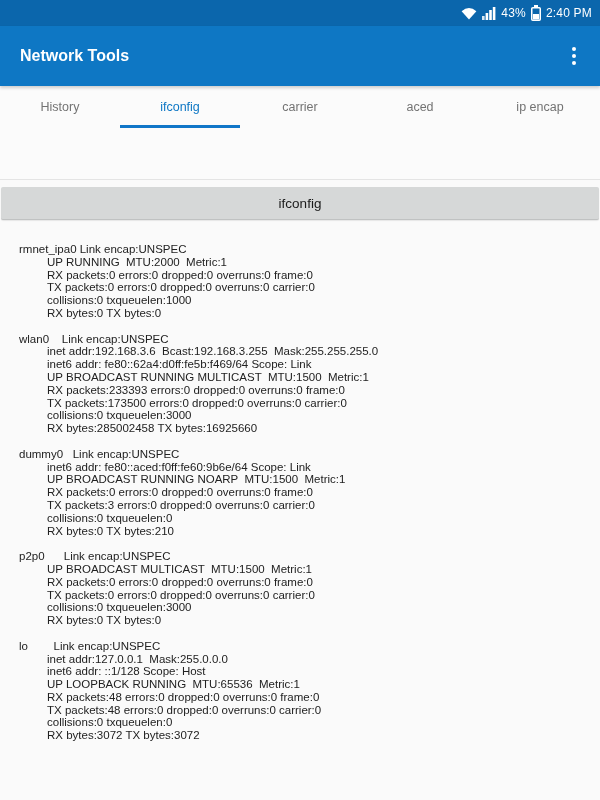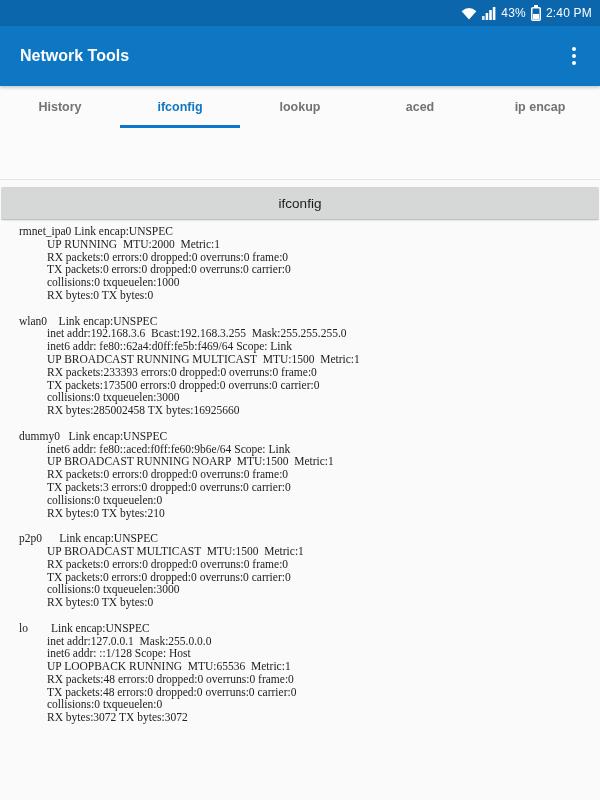--- a/index.html
+++ b/index.html
@@ -33,21 +33,21 @@
   .overflow-btn{
     width:32px;height:32px;display:flex;flex-direction:column;
     align-items:center;justify-content:center;gap:3px;cursor:pointer;
     margin-right:-6px;
   }
   .overflow-btn span{width:4px;height:4px;background:#fff;border-radius:50%;display:block;}
 
   
   .tab-bar{
     height:42px;background:#fbfbfb;display:flex;
-    position:relative;z-index:4;font-weight:bold;
+    position:relative;z-index:4;
   }
   .tab{
     flex:1;display:flex;align-items:center;justify-content:center;
     font-size:12.5px;color:#737373;cursor:pointer;
     border-bottom:3px solid transparent;box-sizing:border-box;
     padding-top:2px;
   }
   .tab.selected{color:#0e77c4;border-bottom-color:#1076c8;}
 
   .tab-under-space{
@@ -56,24 +56,23 @@
 
   
   .content{flex:1;background:#fafafa;overflow:hidden;}
   .cmd-btn{
     display:block;width:598px;margin:7px 1px 0 1px;height:33px;
     background:#d6d8d8;border:none;border-bottom:1px solid #c0c2c2;
     border-radius:2px;font-family:inherit;font-size:13.5px;color:#1b1b1b;
     cursor:pointer;box-shadow:0 1px 1px rgba(0,0,0,.08);
   }
   .output{
-    margin-top:5px;padding:0 10px 0 19px;
+    margin-top:23px;padding:0 10px 0 19px;
     font-size:11.5px;line-height:12.8px;color:#222;
     white-space:pre-wrap;
-    font-family:Liberation Serif, serif;
   }
   .if-block{margin-bottom:12.8px;}
   .line{white-space:pre-wrap;}
   .line.detail{padding-left:28px;}
 </style>
 </head>
 <body>
 
 <div class="screen">
 
@@ -108,21 +107,21 @@
     <div class="overflow-btn">
       <span></span>
         <span></span>
         <span></span>
     </div>
   </div>
 
   <div class="tab-bar">
     <div class="tab">History</div>
     <div class="tab selected">ifconfig</div>
-    <div class="tab">lookup</div>
+    <div class="tab">carrier</div>
     <div class="tab">aced</div>
     <div class="tab">ip encap</div>
   </div>
 
   <div class="tab-under-space"></div>
 
   <div class="content">
     <button class="cmd-btn">ifconfig</button>
     <div class="output"><div class="if-block"><div class="line header">rmnet_ipa0 Link encap:UNSPEC</div><div class="line detail">UP RUNNING  MTU:2000  Metric:1</div><div class="line detail">RX packets:0 errors:0 dropped:0 overruns:0 frame:0</div><div class="line detail">TX packets:0 errors:0 dropped:0 overruns:0 carrier:0</div><div class="line detail">collisions:0 txqueuelen:1000</div><div class="line detail">RX bytes:0 TX bytes:0</div></div><div class="if-block"><div class="line header">wlan0    Link encap:UNSPEC</div><div class="line detail">inet addr:192.168.3.6  Bcast:192.168.3.255  Mask:255.255.255.0</div><div class="line detail">inet6 addr: fe80::62a4:d0ff:fe5b:f469/64 Scope: Link</div><div class="line detail">UP BROADCAST RUNNING MULTICAST  MTU:1500  Metric:1</div><div class="line detail">RX packets:233393 errors:0 dropped:0 overruns:0 frame:0</div><div class="line detail">TX packets:173500 errors:0 dropped:0 overruns:0 carrier:0</div><div class="line detail">collisions:0 txqueuelen:3000</div><div class="line detail">RX bytes:285002458 TX bytes:16925660</div></div><div class="if-block"><div class="line header">dummy0   Link encap:UNSPEC</div><div class="line detail">inet6 addr: fe80::aced:f0ff:fe60:9b6e/64 Scope: Link</div><div class="line detail">UP BROADCAST RUNNING NOARP  MTU:1500  Metric:1</div><div class="line detail">RX packets:0 errors:0 dropped:0 overruns:0 frame:0</div><div class="line detail">TX packets:3 errors:0 dropped:0 overruns:0 carrier:0</div><div class="line detail">collisions:0 txqueuelen:0</div><div class="line detail">RX bytes:0 TX bytes:210</div></div><div class="if-block"><div class="line header">p2p0      Link encap:UNSPEC</div><div class="line detail">UP BROADCAST MULTICAST  MTU:1500  Metric:1</div><div class="line detail">RX packets:0 errors:0 dropped:0 overruns:0 frame:0</div><div class="line detail">TX packets:0 errors:0 dropped:0 overruns:0 carrier:0</div><div class="line detail">collisions:0 txqueuelen:3000</div><div class="line detail">RX bytes:0 TX bytes:0</div></div><div class="if-block"><div class="line header">lo        Link encap:UNSPEC</div><div class="line detail">inet addr:127.0.0.1  Mask:255.0.0.0</div><div class="line detail">inet6 addr: ::1/128 Scope: Host</div><div class="line detail">UP LOOPBACK RUNNING  MTU:65536  Metric:1</div><div class="line detail">RX packets:48 errors:0 dropped:0 overruns:0 frame:0</div><div class="line detail">TX packets:48 errors:0 dropped:0 overruns:0 carrier:0</div><div class="line detail">collisions:0 txqueuelen:0</div><div class="line detail">RX bytes:3072 TX bytes:3072</div></div></div>
   </div>

